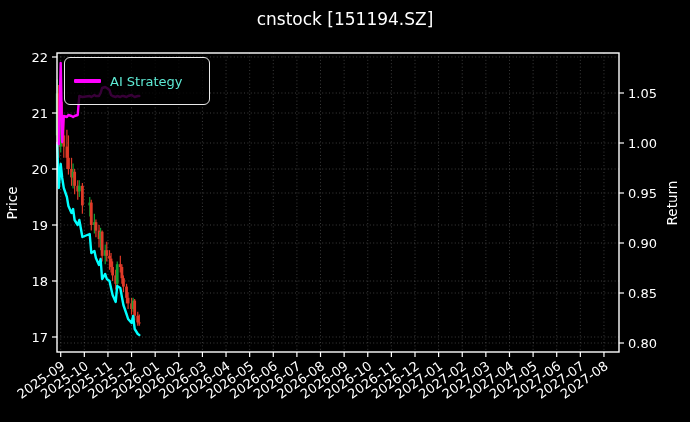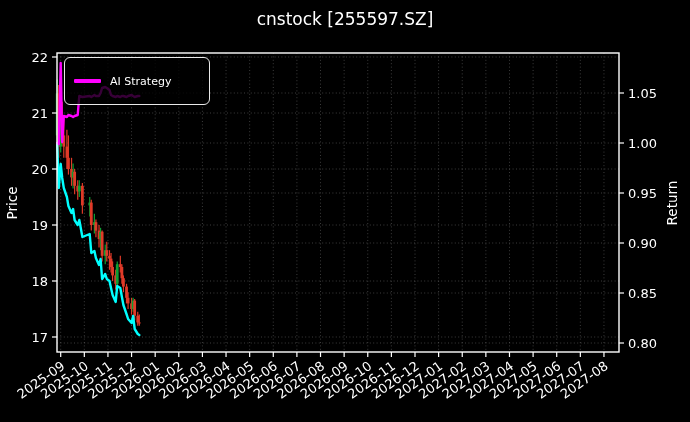--- a/index.html
+++ b/index.html
@@ -17,27 +17,27 @@
   .ylabel-left{left:12px;top:203px;transform:translate(-50%,-50%) rotate(-90deg);}
   .ylabel-right{left:672px;top:203px;transform:translate(-50%,-50%) rotate(-90deg);}
   svg{position:absolute;left:0;top:0;}
   .legend{
     position:absolute;left:64px;top:57px;width:146px;height:48px;box-sizing:border-box;
     background:rgba(0,0,0,0.78);border:1.4px solid #e9e9e9;border-radius:6px;
     display:flex;flex-direction:column;justify-content:center;gap:6px;padding:5px 9px;z-index:5;
   }
   .legend-row{display:flex;align-items:center;gap:9px;}
   .legend-sample{display:inline-block;width:27px;height:3.4px;border-radius:1px;flex:0 0 auto;}
-  .legend-label{font-size:11px;color:#ffffff;white-space:nowrap;line-height:1;}
+  .legend-label{font-size:13px;color:#5eead4;white-space:nowrap;line-height:1;}
 </style>
 </head>
 <body>
 
 <div class="figure">
-  <div class="chart-title">cnstock [255597.SZ]</div>
+  <div class="chart-title">cnstock [151194.SZ]</div>
   <div class="ylabel ylabel-left">Price</div>
   <div class="ylabel ylabel-right">Return</div>
 
   <svg id="plot-svg" width="690" height="422" viewBox="0 0 690 422">
       <line x1="60.7" y1="53" x2="60.7" y2="352" stroke="#7a7a7a" stroke-width="0.9" stroke-dasharray="1 2.4" opacity="0.55"></line>
       <line x1="84.32000000000001" y1="53" x2="84.32000000000001" y2="352" stroke="#7a7a7a" stroke-width="0.9" stroke-dasharray="1 2.4" opacity="0.55"></line>
       <line x1="107.94" y1="53" x2="107.94" y2="352" stroke="#7a7a7a" stroke-width="0.9" stroke-dasharray="1 2.4" opacity="0.55"></line>
       <line x1="131.56" y1="53" x2="131.56" y2="352" stroke="#7a7a7a" stroke-width="0.9" stroke-dasharray="1 2.4" opacity="0.55"></line>
       <line x1="155.18" y1="53" x2="155.18" y2="352" stroke="#7a7a7a" stroke-width="0.9" stroke-dasharray="1 2.4" opacity="0.55"></line>
       <line x1="178.8" y1="53" x2="178.8" y2="352" stroke="#7a7a7a" stroke-width="0.9" stroke-dasharray="1 2.4" opacity="0.55"></line>

